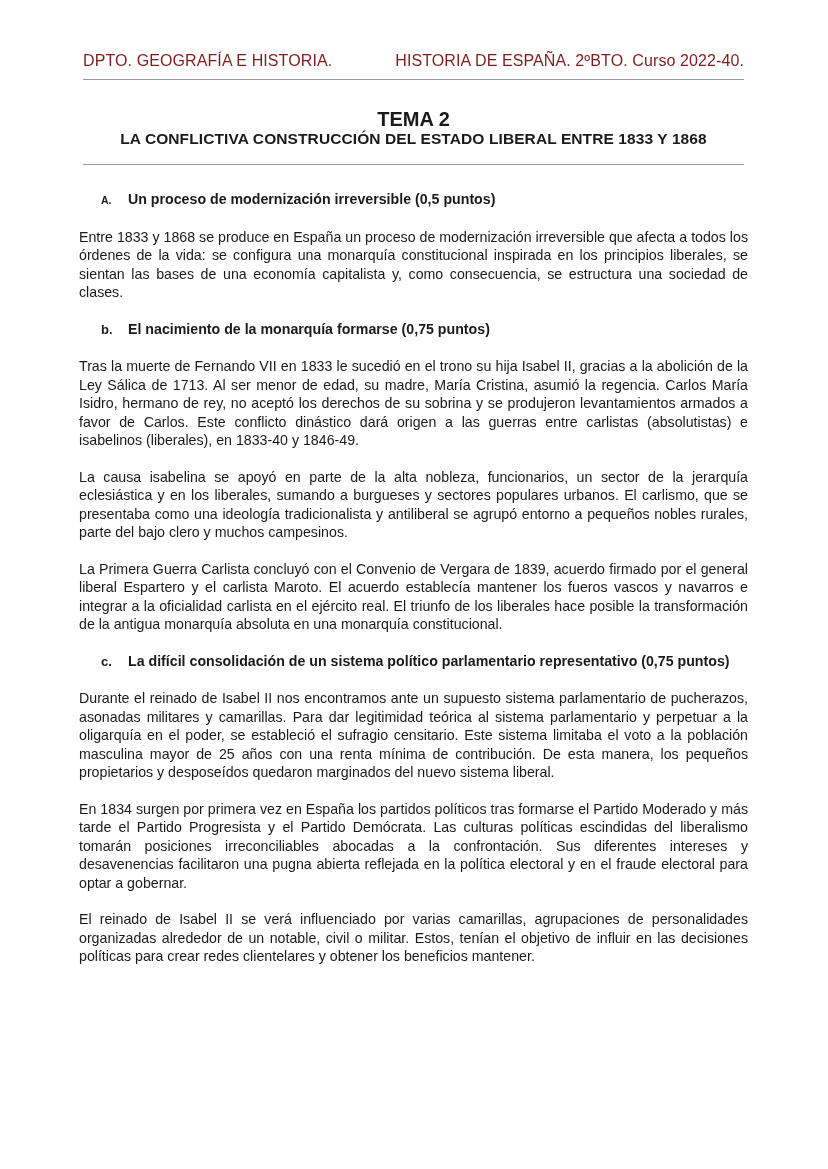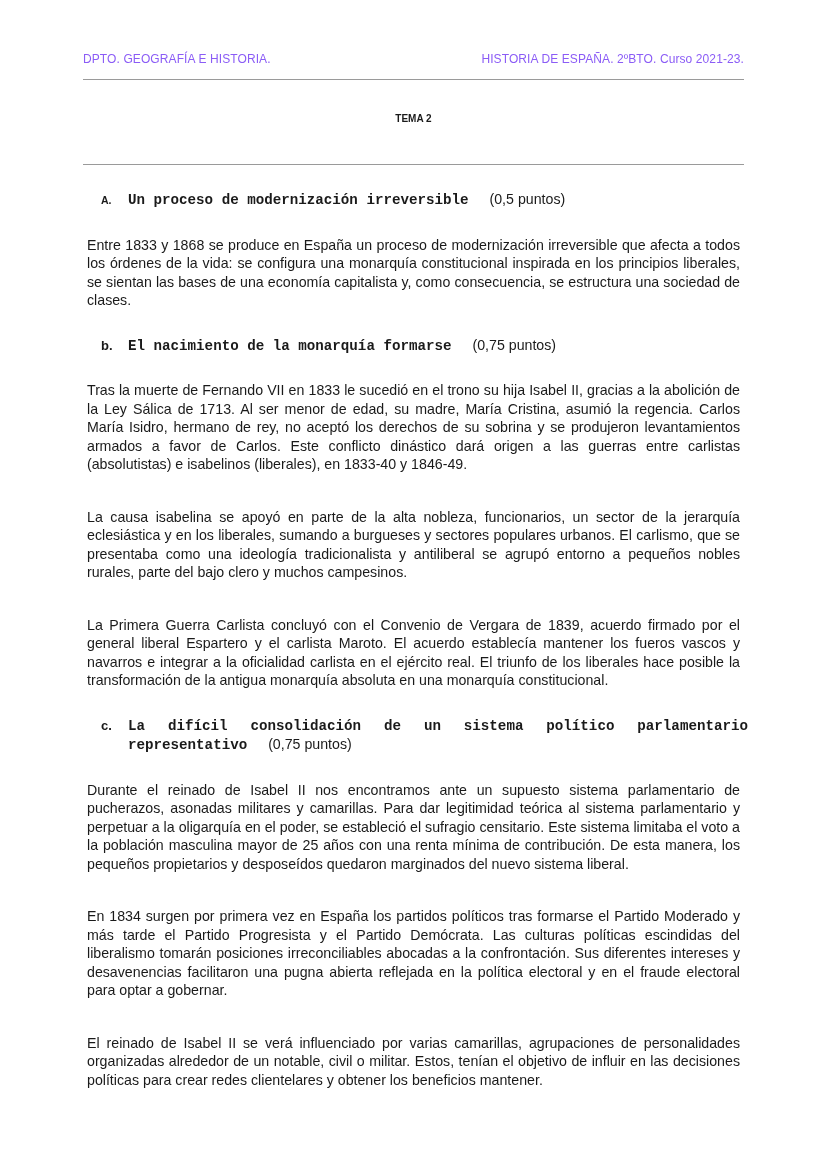--- a/index.html
+++ b/index.html
@@ -5,51 +5,52 @@
   html, body { margin: 0; padding: 0; background: #ffffff; }
   body {
     width: 828px; height: 1169px; position: relative; overflow: hidden;
     font-family: "Liberation Sans", "DejaVu Sans", sans-serif;
     color: #1a1a1a;
   }
   .page { position: absolute; left: 0; top: 0; width: 828px; height: 1169px; }
   .header {
     position: absolute; left: 83px; top: 52px; width: 661px;
     display: flex; justify-content: space-between;
-    font-size: 12px; letter-spacing: 0.1px; color: #8b5cf6; gap: 32px;
+    font-size: 16px; letter-spacing: 0.1px; color: #7f1d1d; gap: 32px;
   }
   .rule { position: absolute; left: 83px; width: 661px; height: 0; border-top: 1.3px solid #9a9a9a; }
   .rule.r1 { top: 79px; }
   .rule.r2 { top: 164px; }
   .title-block { position: absolute; left: 83px; top: 109px; width: 661px; text-align: center; font-weight: bold; }
-  .title-block .t1 { font-size: 10px; line-height: 20px; }
+  .title-block .t1 { font-size: 20px; line-height: 20px; }
   .title-block .t2 { font-size: 15.5px; line-height: 20px; letter-spacing: 0.1px; }
   .content { position: absolute; left: 79px; top: 190px; width: 669px; font-size: 14.2px; line-height: 18.5px; }
   .sec-head { display: flex; align-items: baseline; margin: 0 0 0 22px; }
   .sec-head .marker { width: 27px; flex: 0 0 27px; font-weight: bold; font-size: 10.5px; }
   .sec-head .marker.lower { font-size: 13px; }
   .sec-head .htext { flex: 1; }
-  .sec-head .hbold { font-weight: bold; font-family: Liberation Mono, monospace; }
-  .sec-head .hpts { font-weight: normal; padding-left: 17px; }
-  p.para { margin: 8px; text-align: justify; }
+  .sec-head .hbold { font-weight: bold; }
+  .sec-head .hpts { font-weight: bold; }
+  p.para { margin: 0; text-align: justify; }
   .gap-h { height: 18px; }
   .gap-p { height: 18px; }
 </style>
 </head>
 <body>
 
 <div class="page">
   <div class="header">
     <span>DPTO. GEOGRAFÍA E HISTORIA.</span>
-    <span>HISTORIA DE ESPAÑA. 2ºBTO. Curso 2021-23.</span>
+    <span>HISTORIA DE ESPAÑA. 2ºBTO. Curso 2022-40.</span>
   </div>
   <div class="rule r1"></div>
 
   <div class="title-block">
     <div class="t1">TEMA 2</div>
+    <div class="t2">LA CONFLICTIVA CONSTRUCCIÓN DEL ESTADO LIBERAL ENTRE 1833 Y 1868</div>
   </div>
   <div class="rule r2"></div>
 
   <div class="content">
 
     <div class="sec-head">
       <span class="marker">A.</span>
       <span class="htext"><span class="hbold">Un proceso de modernización irreversible</span><span class="hpts"> (0,5 puntos)</span></span>
     </div>
     <div class="gap-h"></div>

